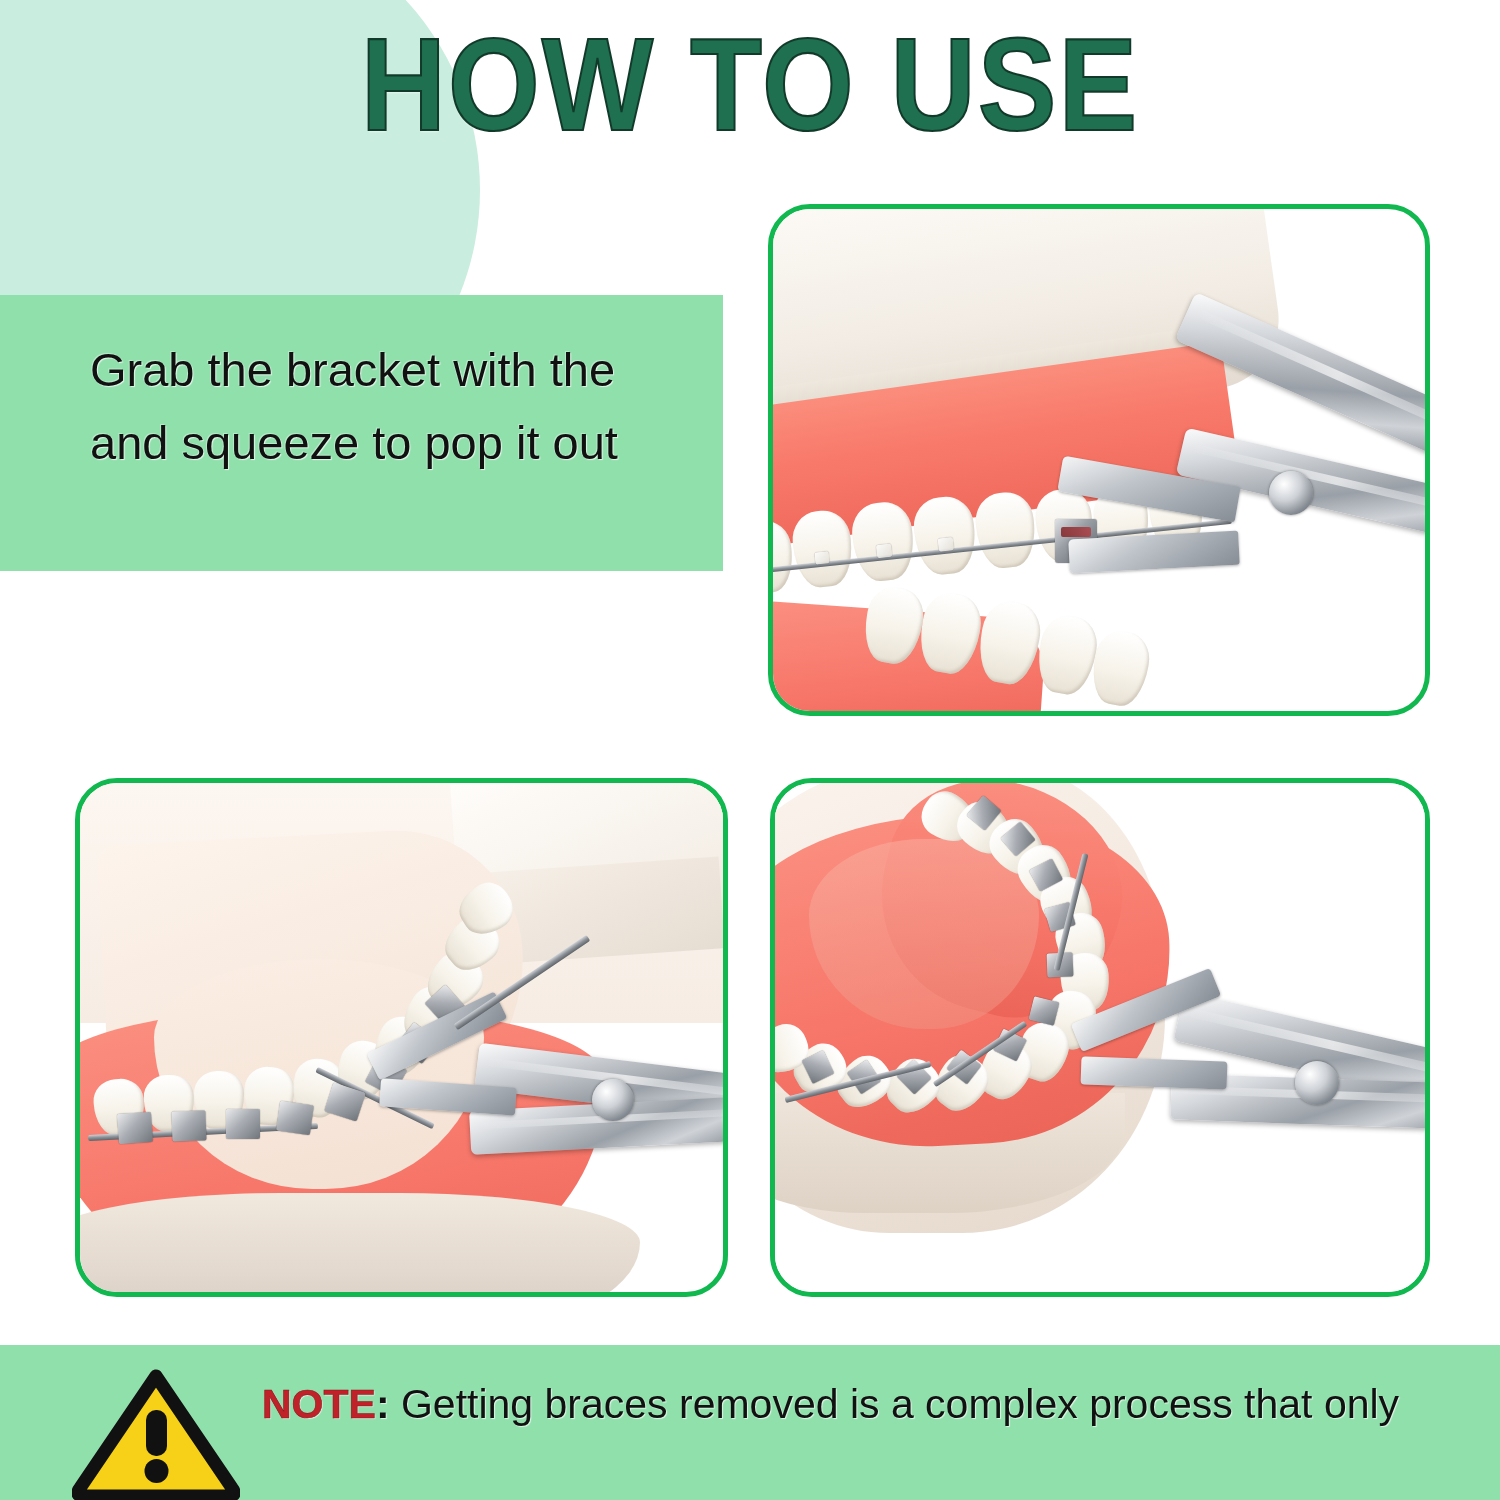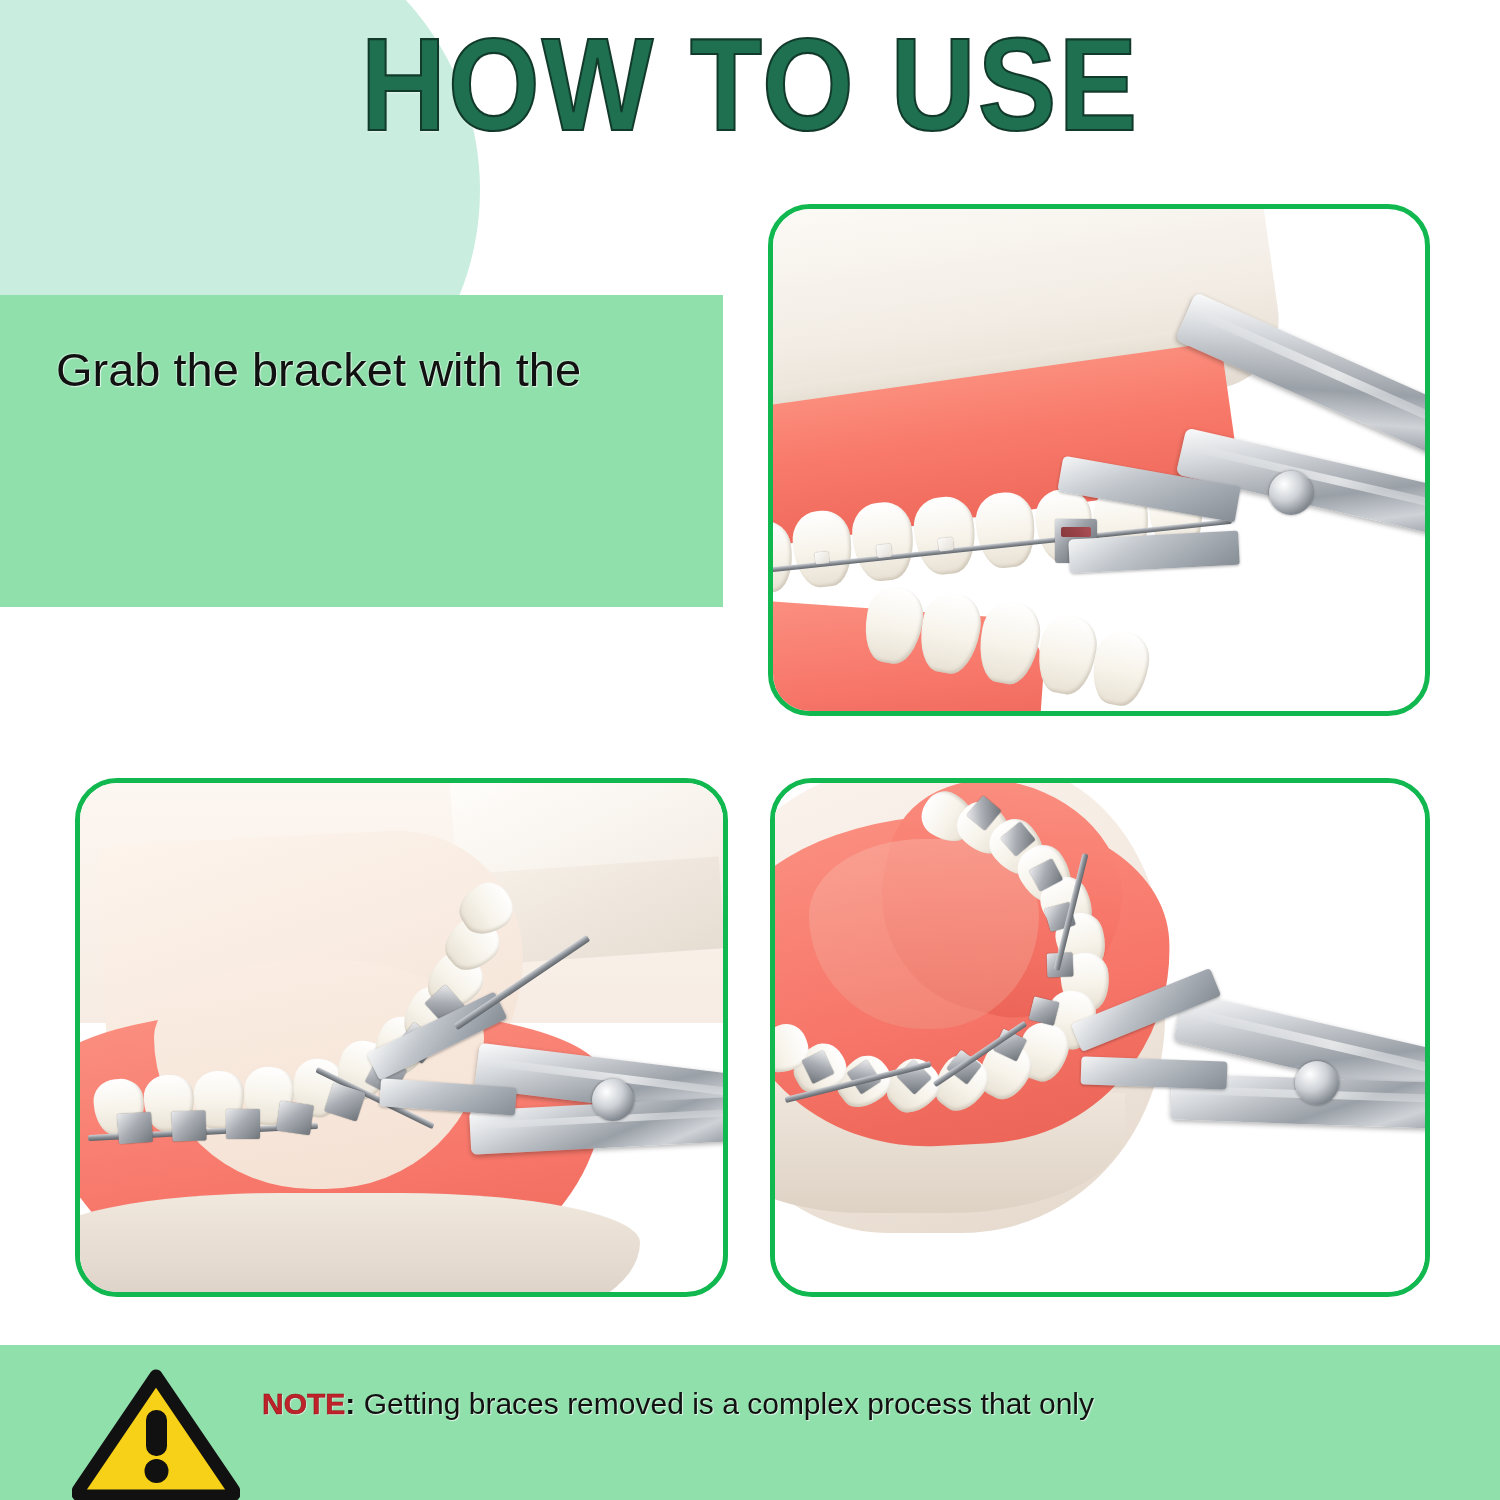--- a/index.html
+++ b/index.html
@@ -47,25 +47,25 @@
     transform: scaleY(1.12);
     transform-origin: top center;
   }
 
   
   .instruction-block {
     position: absolute;
     left: 0;
     top: 295px;
     width: 723px;
-    height: 312px;
+    height: 276px;
     background: #90e0ac;
     z-index: 4;
     box-sizing: border-box;
-    padding: 38px 18px 0 56px;
+    padding: 38px 18px 0 90px;
   }
   .instruction-line {
     font-family: "Liberation Sans", sans-serif;
     font-size: 47px;
     line-height: 73px;
     color: #111111;
     white-space: nowrap;
     text-shadow: 1px 1px 1px rgba(255,255,255,0.75),
                  -1px -1px 0 rgba(255,255,255,0.35);
   }
@@ -157,21 +157,21 @@
   }
   .note-text-wrap {
     position: absolute;
     left: 262px;
     top: 1372px;
     width: 1210px;
     z-index: 8;
   }
   .note-line {
     font-family: "Liberation Sans", sans-serif;
-    font-size: 30px;
+    font-size: 41px;
     line-height: 64px;
     color: #111111;
     white-space: nowrap;
     text-shadow: 1px 1px 1px rgba(255,255,255,0.7);
   }
   .note-label {
     color: #c0222a;
     font-weight: bold;
     -webkit-text-stroke: 0.6px #8f1219;
   }
@@ -181,20 +181,21 @@
 <body>
 
 <div id="page">
 
   <div class="deco-circle"></div>
 
   <div class="title">HOW TO USE</div>
 
   <div class="instruction-block">
     <div class="instruction-line">Grab the bracket with the</div>
+    <div class="instruction-line">and squeeze to pop it out</div>
   </div>
 
   <div class="panel panel-tr">
     <div class="photo">
 
       <div class="base-plate" style="left:-60px; top:-40px; width:560px; height:250px; border-radius:0 0 70px 54px; transform:rotate(-8deg);"></div>
       <div class="base-plate" style="left:-60px; top:150px; width:520px; height:34px; background:linear-gradient(180deg,#efe8de,#ded6ca); transform:rotate(-8deg);"></div>
 
       <div class="gum" style="left:-60px; top:168px; width:520px; height:140px; border-radius:0 0 38px 46px; transform:rotate(-8deg);"></div>
 

